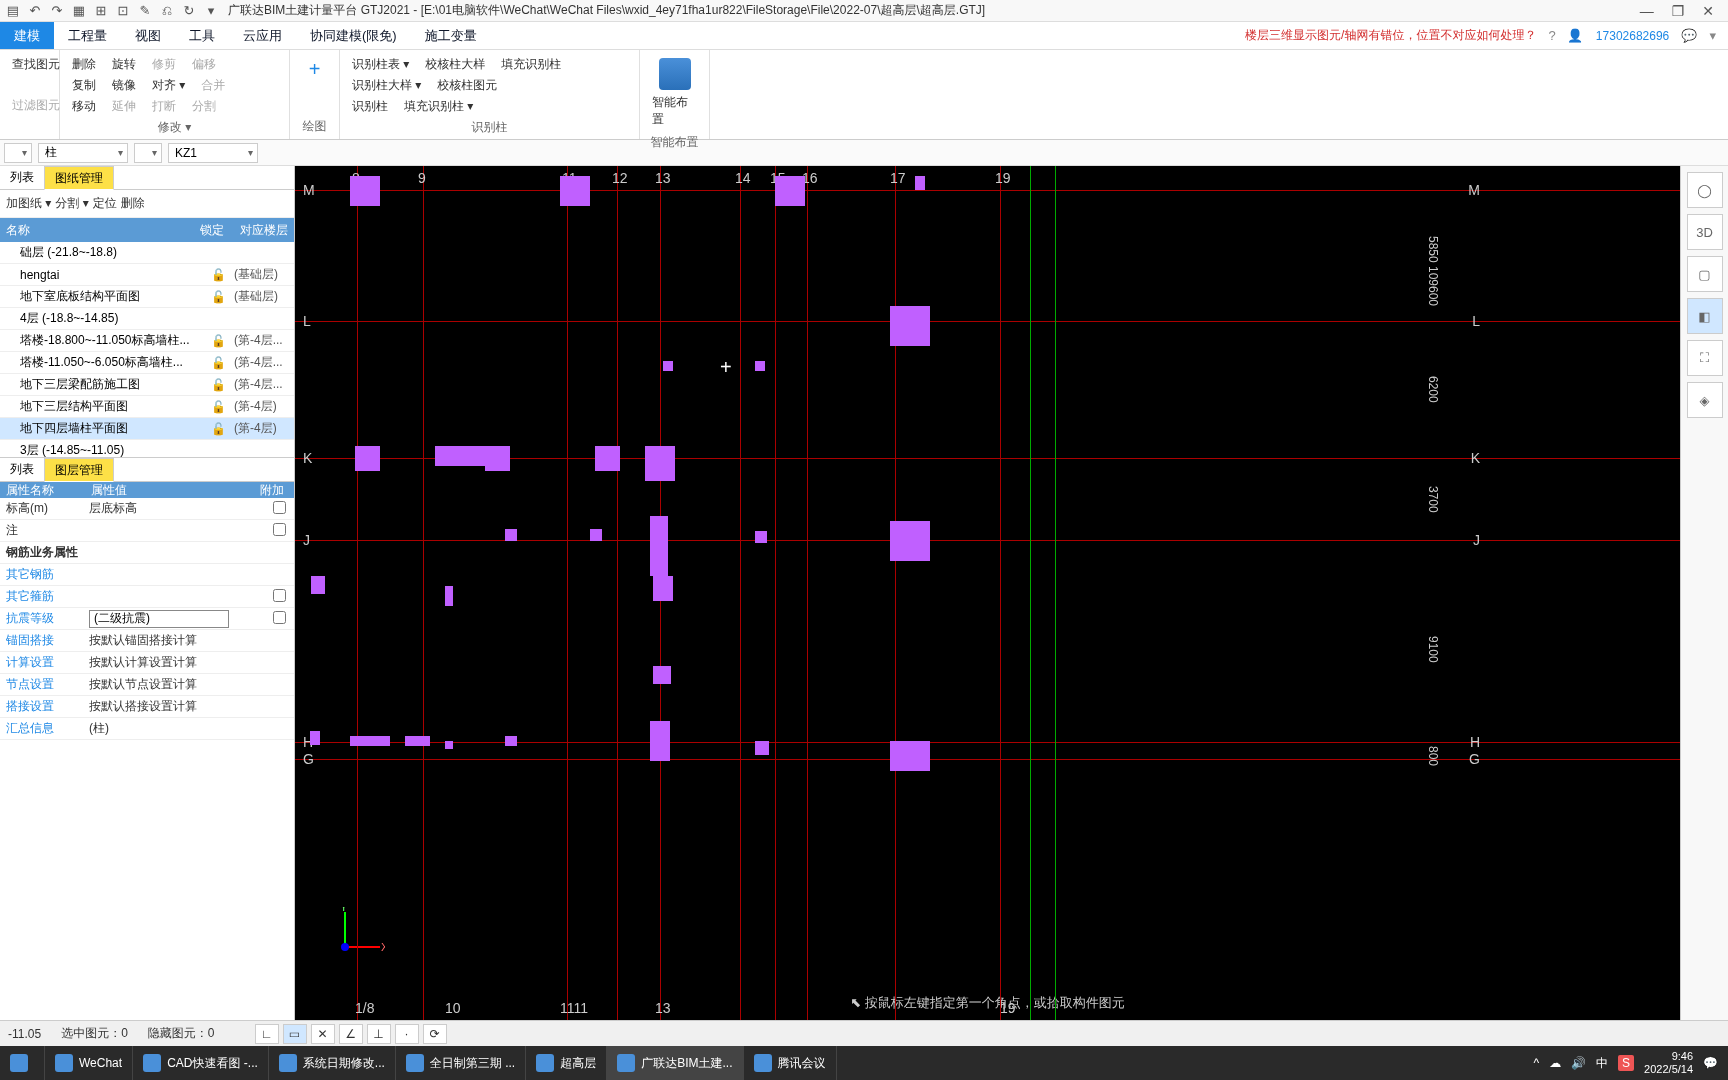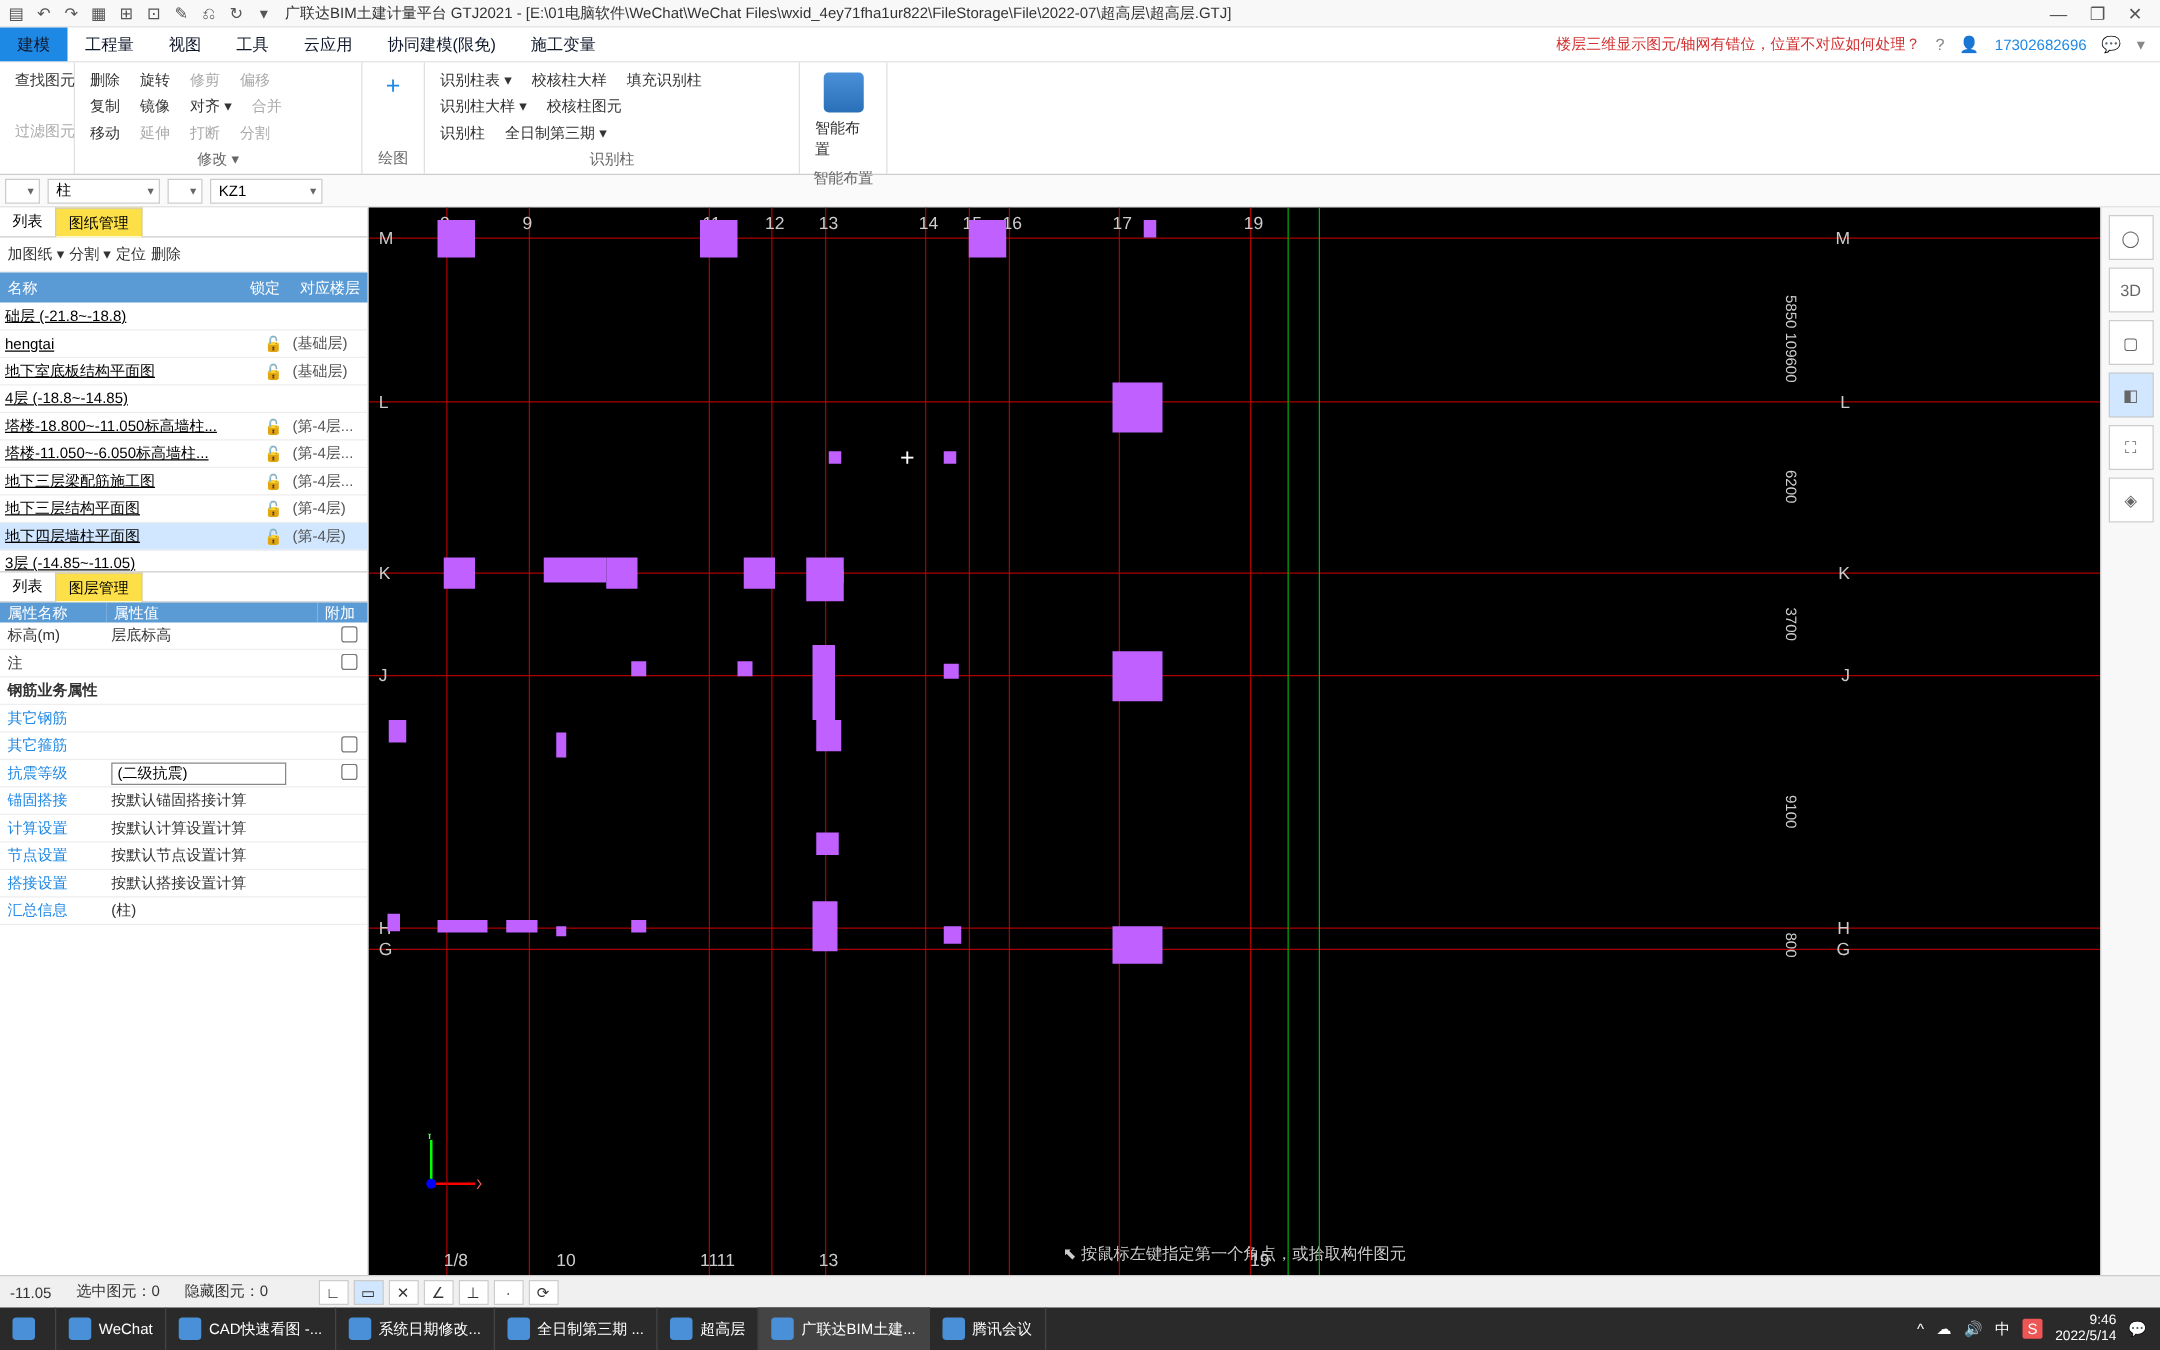--- a/index.html
+++ b/index.html
@@ -9,21 +9,21 @@
 .titlebar { height: 22px; background: #f8f8f8; display: flex; align-items: center; padding: 0 4px; border-bottom: 1px solid #ddd; }
 .titlebar .qat { display: flex; gap: 4px; align-items: center; }
 .titlebar .qat-icon { width: 18px; height: 18px; display: flex; align-items: center; justify-content: center; color: #555; cursor: pointer; }
 .titlebar .title-text { margin-left: 8px; color: #333; font-size: 12px; }
 .titlebar .win-controls { margin-left: auto; display: flex; gap: 18px; padding-right: 10px; }
 .titlebar .win-controls span { cursor: pointer; color: #555; font-size: 14px; }
 
 
 .menubar { height: 28px; background: #fff; display: flex; align-items: stretch; border-bottom: 1px solid #ddd; }
 .menubar .mtab { padding: 0 14px; display: flex; align-items: center; cursor: pointer; color: #0f172a; }
-.menubar .mtab.active { background: #1e88e5; color: #0f172a; }
+.menubar .mtab.active { background: #1e88e5; color: #ffffff; }
 .menubar .right { margin-left: auto; display: flex; align-items: center; gap: 12px; padding-right: 12px; }
 .menubar .right .msg { color: #d32f2f; font-size: 12px; }
 .menubar .right .user { color: #1e88e5; font-size: 12px; }
 .menubar .right .help-icon { color: #888; cursor: pointer; }
 
 
 .ribbon { height: 90px; background: #fff; border-bottom: 1px solid #ccc; display: flex; }
 .rgroup { border-right: 1px solid #e0e0e0; padding: 4px 8px; display: flex; flex-direction: column; justify-content: space-between; }
 .rgroup .rrow { display: flex; gap: 8px; }
 .rgroup .grouplabel { text-align: center; font-size: 12px; color: #666; padding-top: 2px; }
@@ -44,21 +44,21 @@
 .panel-tabs .ptab { padding: 0 10px; display: flex; align-items: center; font-size: 12px; cursor: pointer; }
 .panel-tabs .ptab.active { background: #fde047; border: 1px solid #ccc; border-bottom: 1px solid #fff; margin-bottom: -1px; }
 .panel-toolbar { height: 28px; display: flex; align-items: center; gap: 4px; padding: 0 6px; border-bottom: 1px solid #eee; font-size: 12px; }
 .panel-toolbar .tbtn { display: flex; align-items: center; gap: 2px; cursor: pointer; color: #333; }
 .drawing-list { flex: 0 0 auto; }
 .dlist-header { height: 24px; background: #5b9bd5; color: #fff; display: flex; align-items: center; font-size: 12px; }
 .dlist-header .hcell { padding: 0 6px; }
 .dlist-body { max-height: 215px; overflow-y: auto; }
 .drow { height: 22px; display: flex; align-items: center; font-size: 12px; border-bottom: 1px solid #eee; cursor: pointer; }
 .drow.selected { background: #d0e7ff; }
-.drow .dname { flex: 1; padding-left: 4px; overflow: hidden; white-space: nowrap; text-decoration: underline; }
+.drow .dname { flex: 1; padding-left: 20px; overflow: hidden; white-space: nowrap; }
 .drow .dlock { width: 30px; text-align: center; color: #999; }
 .drow .dfloor { width: 60px; color: #555; }
 
 .props-panel { flex: 1; display: flex; flex-direction: column; border-top: 1px solid #ccc; }
 .props-header { height: 16px; display: flex; font-size: 12px; }
 .props-header .pcell { background: #5b9bd5; color: #fff; display: flex; align-items: center; padding: 0 6px; }
 .props-body { flex: 1; overflow-y: auto; }
 .prow { height: 22px; display: flex; align-items: center; font-size: 12px; border-bottom: 1px solid #eee; }
 .prow .pname { width: 85px; padding-left: 6px; color: #333; }
 .prow .pval { flex: 1; padding-left: 4px; color: #333; }
@@ -177,21 +177,21 @@
       <div class="rbtn">识别柱表 ▾</div>
       <div class="rbtn">校核柱大样</div>
       <div class="rbtn">填充识别柱</div>
     </div>
     <div class="rrow">
       <div class="rbtn">识别柱大样 ▾</div>
       <div class="rbtn">校核柱图元</div>
     </div>
     <div class="rrow">
       <div class="rbtn">识别柱</div>
-      <div class="rbtn">全日制第三期 ▾</div>
+      <div class="rbtn">填充识别柱 ▾</div>
     </div>
     <div class="grouplabel">识别柱</div>
   </div>
   <div class="rgroup" style="width:70px;align-items:center">
     <div class="rbig">
       <div class="bigicon" style="background:linear-gradient(#4a90d9,#2a70b9);border-radius:4px"></div>
       <span class="biglabel">智能布置</span>
     </div>
     <div class="grouplabel">智能布置</div>
   </div>

